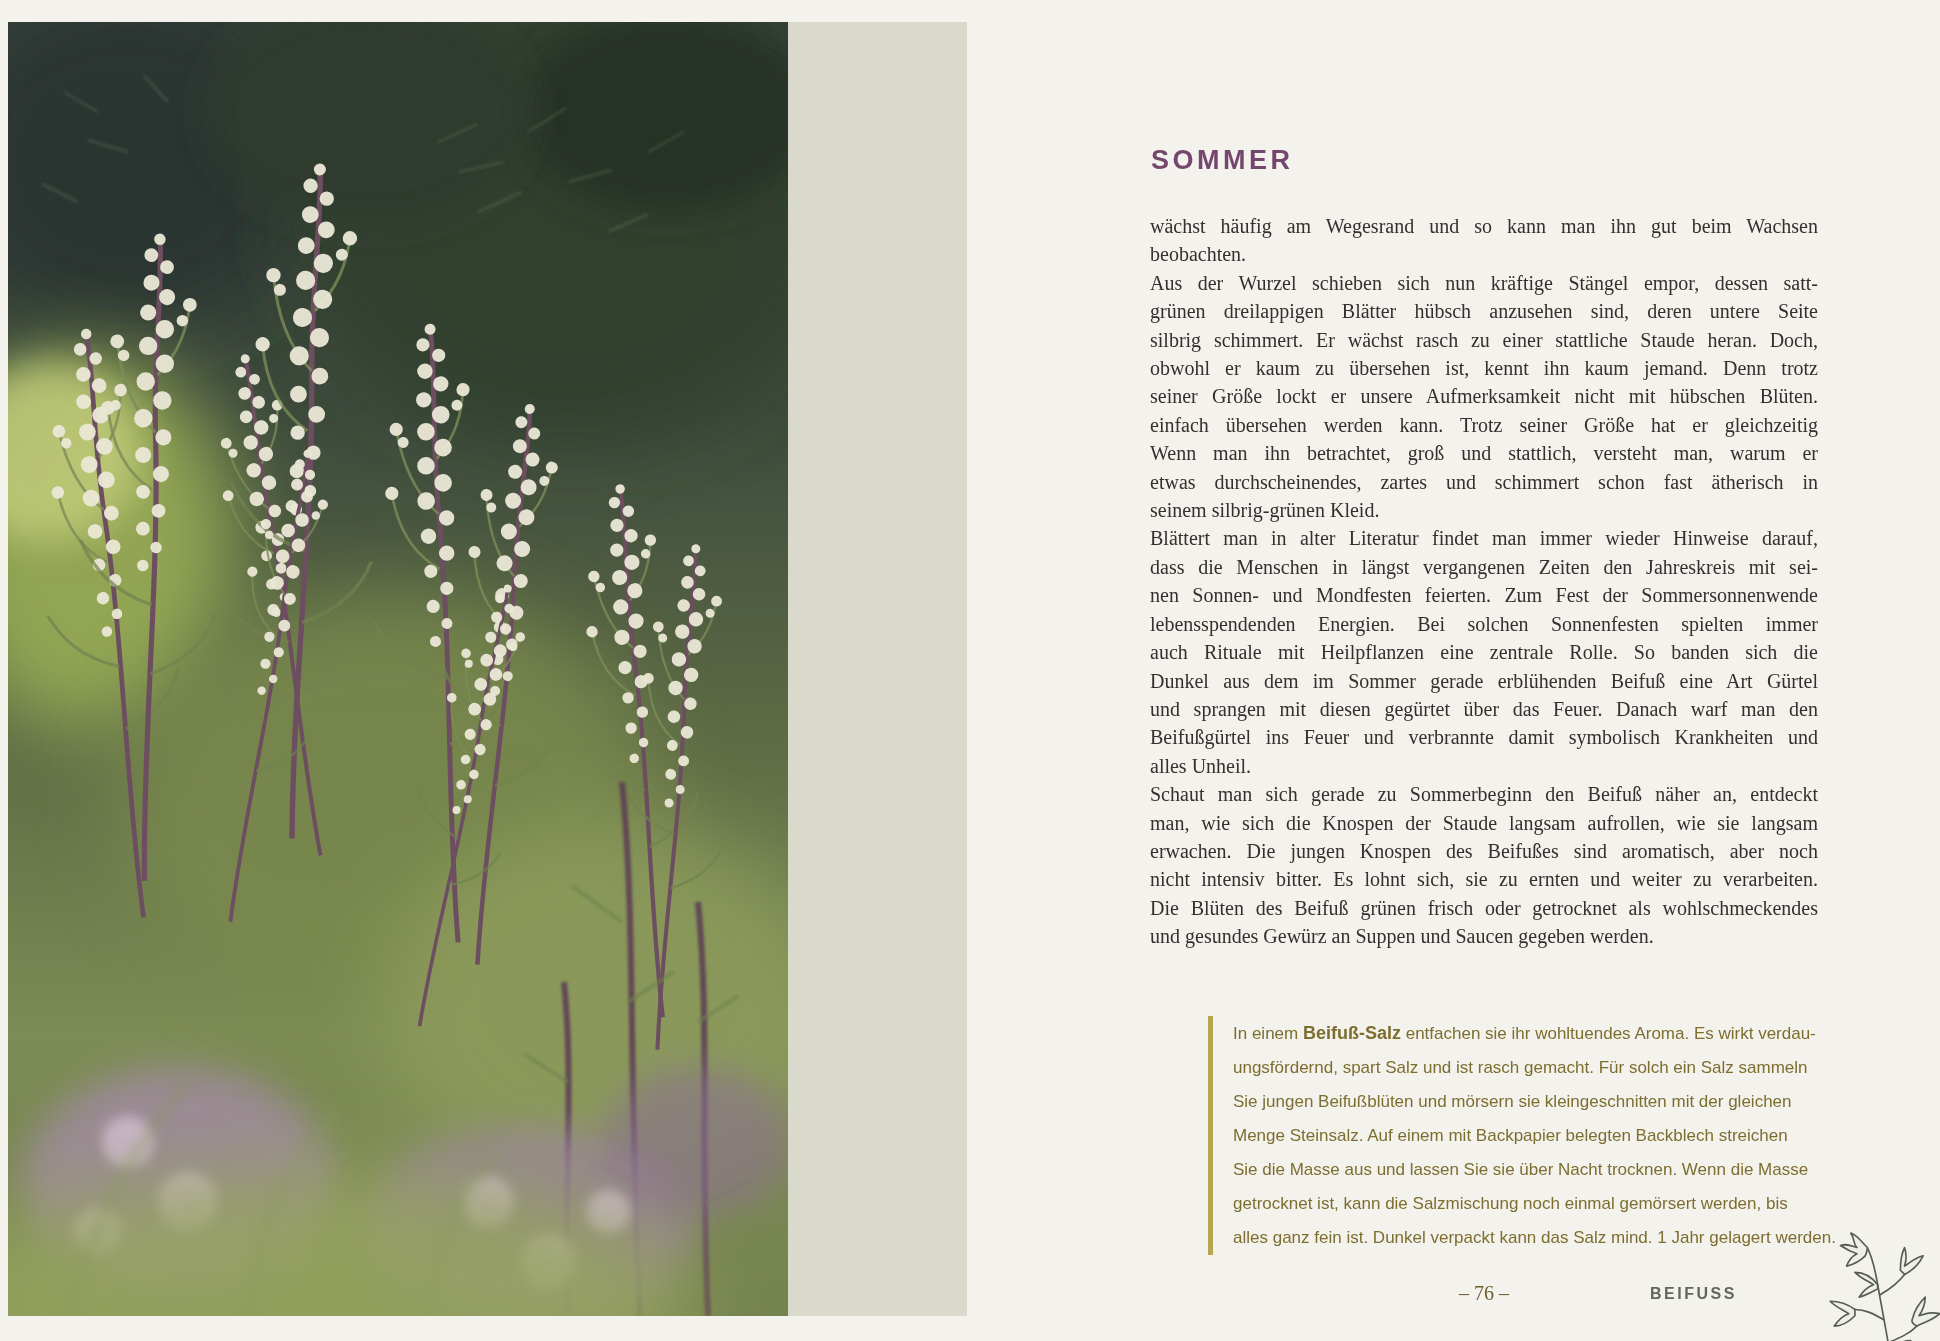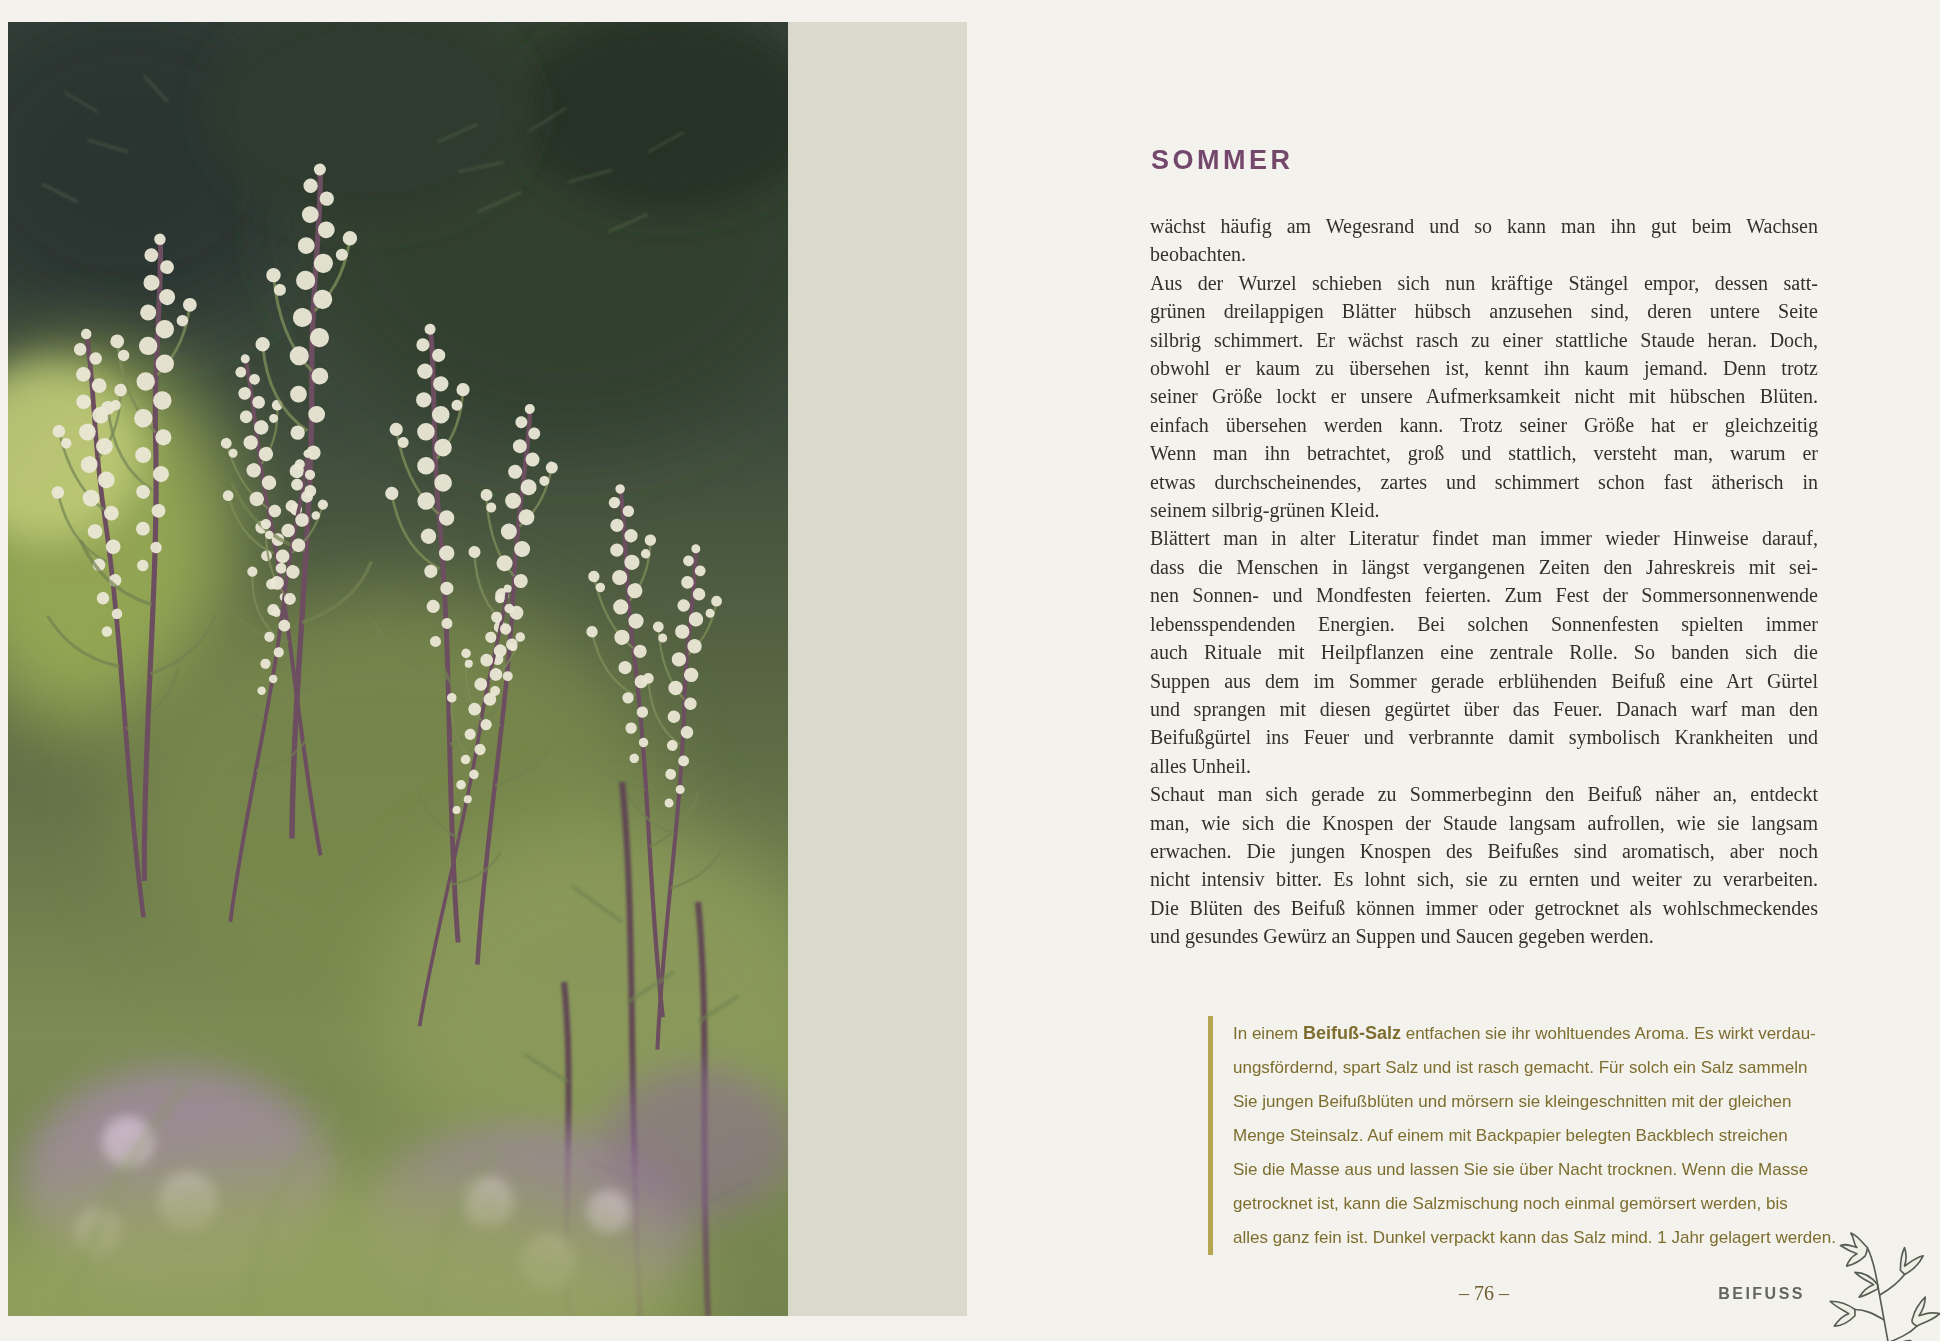--- a/index.html
+++ b/index.html
@@ -54,21 +54,20 @@
   }
   .callout-text .bold{font-weight:bold;font-size:18px;}
 
   
   .footer-number{
     position:absolute;left:1150px;top:1282px;width:668px;
     text-align:center;font-size:20px;color:var(--footer-number,#6e5d33);
   }
   .footer-label{
     position:absolute;left:1650px;top:1285px;width:155px;
-    text-align:right;
     font-family:"Liberation Sans", sans-serif;
     font-size:16px;letter-spacing:2.5px;font-weight:bold;
     color:var(--footer-label,#63665c);
   }
   .sprig{
     position:absolute;right:-12px;bottom:-14px;width:128px;height:124px;
   }
 </style>
 </head>
 <body>
@@ -207,31 +206,31 @@
         <div class="line">Wenn man ihn betrachtet, groß und stattlich, versteht man, warum er</div>
         <div class="line">etwas durchscheinendes, zartes und schimmert schon fast ätherisch in</div>
         <div class="line last">seinem silbrig-grünen Kleid.</div>
       </div>
       <div>
         <div class="line">Blättert man in alter Literatur findet man immer wieder Hinweise darauf,</div>
         <div class="line">dass die Menschen in längst vergangenen Zeiten den Jahreskreis mit sei-</div>
         <div class="line">nen Sonnen- und Mondfesten feierten. Zum Fest der Sommersonnenwende</div>
         <div class="line">lebensspendenden Energien. Bei solchen Sonnenfesten spielten immer</div>
         <div class="line">auch Rituale mit Heilpflanzen eine zentrale Rolle. So banden sich die</div>
-        <div class="line">Suppen aus dem im Sommer gerade erblühenden Beifuß eine Art Gürtel</div>
+        <div class="line">Dunkel aus dem im Sommer gerade erblühenden Beifuß eine Art Gürtel</div>
         <div class="line">und sprangen mit diesen gegürtet über das Feuer. Danach warf man den</div>
         <div class="line">Beifußgürtel ins Feuer und verbrannte damit symbolisch Krankheiten und</div>
         <div class="line last">alles Unheil.</div>
       </div>
       <div>
         <div class="line">Schaut man sich gerade zu Sommerbeginn den Beifuß näher an, entdeckt</div>
         <div class="line">man, wie sich die Knospen der Staude langsam aufrollen, wie sie langsam</div>
         <div class="line">erwachen. Die jungen Knospen des Beifußes sind aromatisch, aber noch</div>
         <div class="line">nicht intensiv bitter. Es lohnt sich, sie zu ernten und weiter zu verarbeiten.</div>
-        <div class="line">Die Blüten des Beifuß können immer oder getrocknet als wohlschmeckendes</div>
+        <div class="line">Die Blüten des Beifuß grünen frisch oder getrocknet als wohlschmeckendes</div>
         <div class="line last">und gesundes Gewürz an Suppen und Saucen gegeben werden.</div>
       </div>
     </div>
 
   <div class="callout">
     <div class="callout-bar"></div>
     <div class="callout-text" id="callout-text">
       <div class="cline"><span>In einem </span><span class="bold">Beifuß-Salz</span><span> entfachen sie ihr wohltuendes Aroma. Es wirkt verdau-</span></div>
     <div class="cline">ungsfördernd, spart Salz und ist rasch gemacht. Für solch ein Salz sammeln</div>
         <div class="cline">Sie jungen Beifußblüten und mörsern sie kleingeschnitten mit der gleichen</div>

